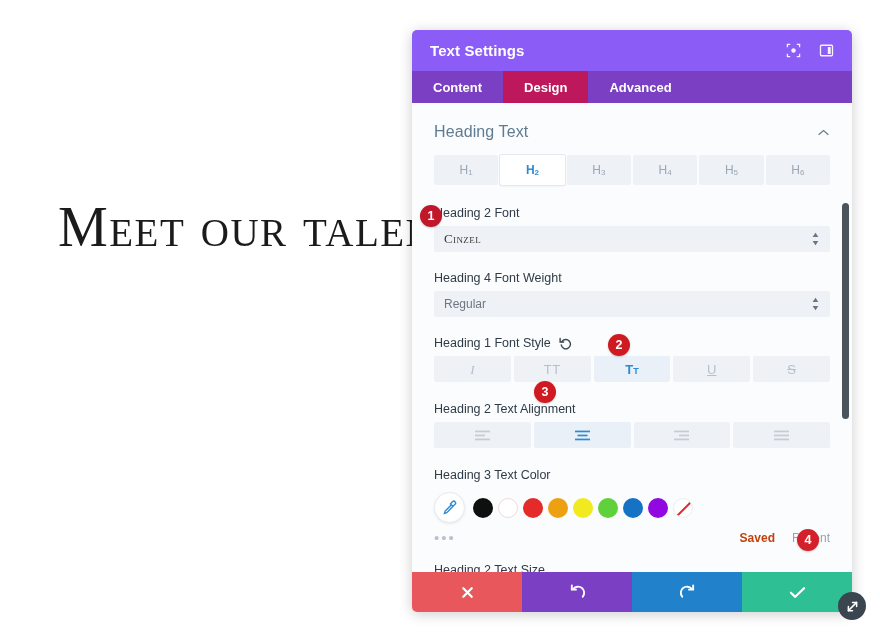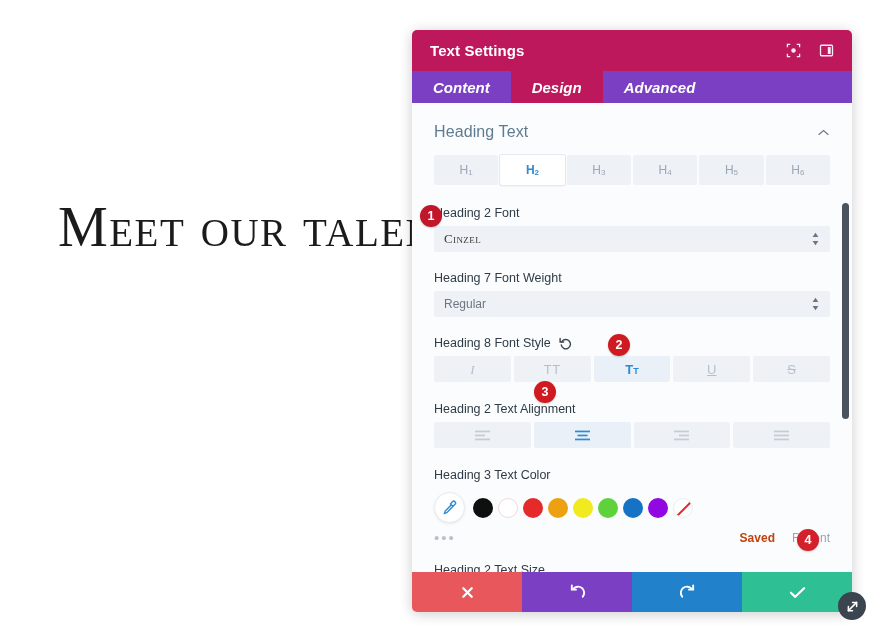--- a/index.html
+++ b/index.html
@@ -36,21 +36,21 @@
     border-radius: 5px;
     box-shadow: 0 2px 14px rgba(0,0,0,0.20);
     overflow: hidden;
     display: flex;
     flex-direction: column;
   }
 
   
   .modal-header {
     height: 41px;
-    background: #be185d;
+    background: #8b5cf6;
     display: flex;
     align-items: center;
     padding: 0 18px;
     flex: 0 0 auto;
   }
   .modal-title {
     color: #ffffff;
     font-size: 15px;
     font-weight: bold;
     letter-spacing: 0.1px;
@@ -62,27 +62,26 @@
   
   .modal-tabs {
     height: 32px;
     background: #7b3fc4;
     display: flex;
     align-items: stretch;
     flex: 0 0 auto;
   }
   .tab {
     color: #ffffff;
-    font-size: 15px;
+    font-size: 13px;
     font-weight: bold;
     padding: 0 21px;
     display: flex; align-items: center;
     cursor: pointer;
     background: transparent;
-    font-style: italic;
   }
   .tab.active { background: #be185d; }
 
   
   .modal-body {
     flex: 1 1 auto;
     background: #fbfcfd;
     position: relative;
     overflow: hidden;
     padding: 4px 0 0 0;
@@ -346,32 +345,32 @@
         </div>
         <div class="select-box serif">
           <span class="val">Cinzel</span>
           <svg class="spin" viewBox="0 0 9 14" fill="#6b7683">
             <path d="M4.5 0.8L7.4 5H1.6z"></path>
               <path d="M4.5 13.2L1.6 9h5.8z"></path>
           </svg>
         </div>
 
         <div class="field-label">
-          <span>Heading 7 Font Weight</span>
+          <span>Heading 4 Font Weight</span>
         </div>
         <div class="select-box">
           <span class="val">Regular</span>
           <svg class="spin" viewBox="0 0 9 14" fill="#6b7683">
             <path d="M4.5 0.8L7.4 5H1.6z"></path>
               <path d="M4.5 13.2L1.6 9h5.8z"></path>
           </svg>
         </div>
 
         <div class="field-label">
-          <span>Heading 8 Font Style</span>
+          <span>Heading 1 Font Style</span>
           <span>
             <svg class="reset-icon" viewBox="0 0 14 14" fill="none" stroke="#3b454f" stroke-width="1.5" stroke-linecap="round">
               <path d="M3 5.2A5 5 0 1 1 2.4 8.6"></path>
               <path d="M1.2 1.6V5.4H5"></path>
             </svg>
           </span>
         </div>
         <div class="btn-row">
           <div class="opt-btn">
             <span class="glyph glyph-i">I</span>

